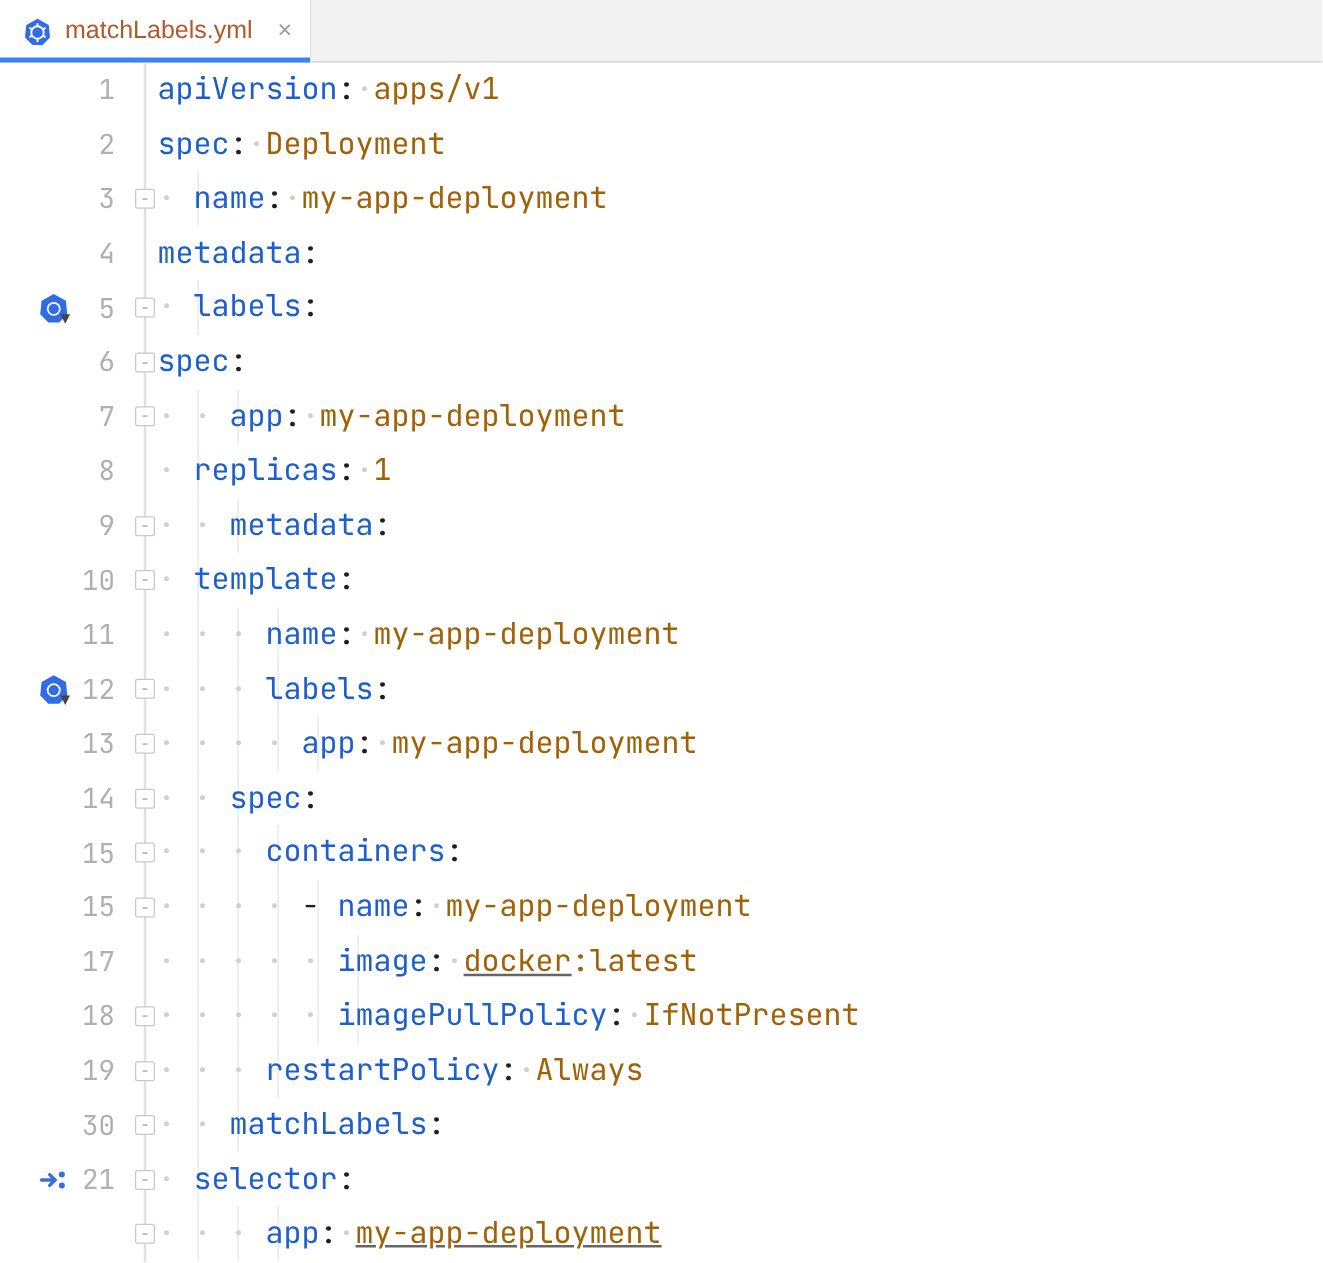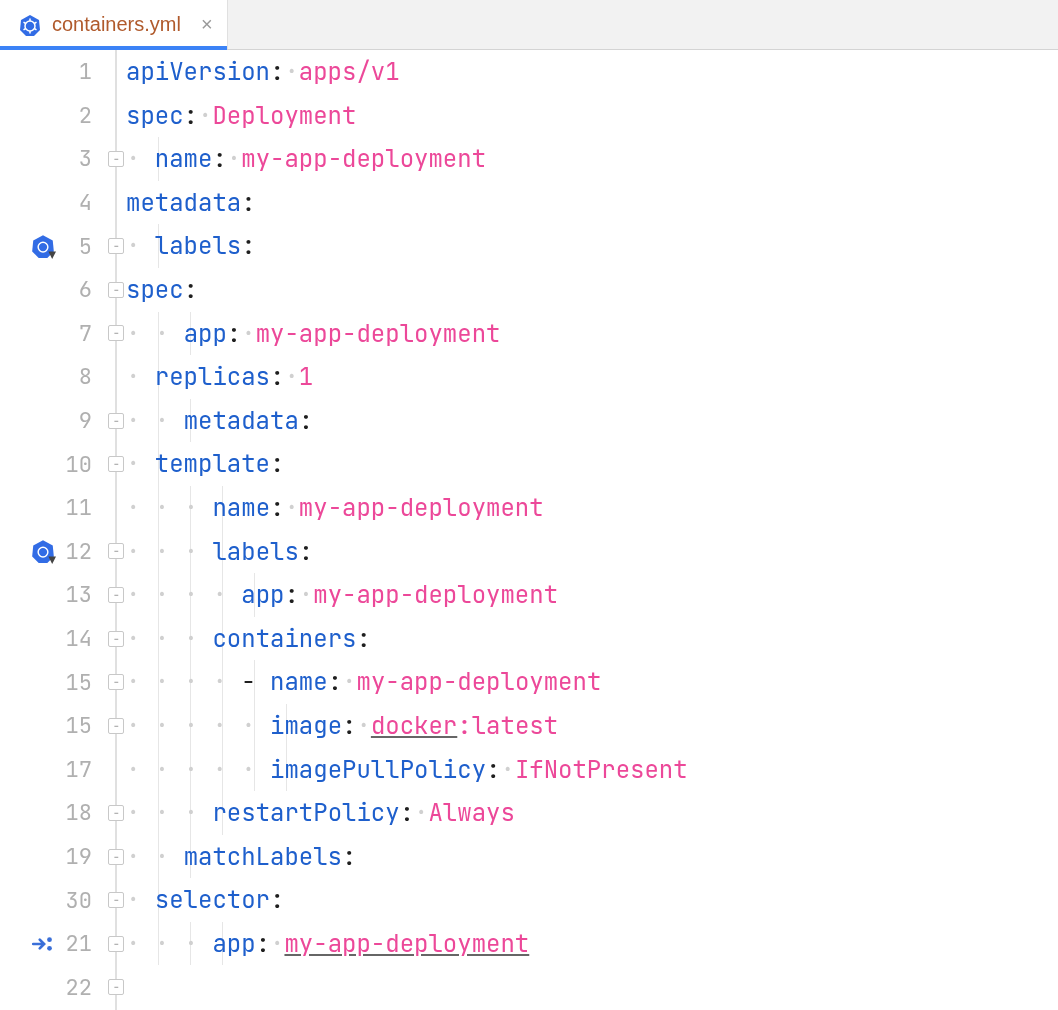--- a/index.html
+++ b/index.html
@@ -102,21 +102,21 @@
   line-height: 43.6px;
   position: relative;
   padding-top: 0;
 }
 .cline {
   height: 43.6px;
   white-space: pre;
   position: relative;
 }
 .key { color: #1e5fcc; }
-.val { color: #ec4899; }
+.val { color: #a16207; }
 .punct { color: #1f1f1f; }
 .dot { color: #d0d0d0; }
 .under { text-decoration: underline; text-decoration-color: #666; }
 .indent-guide {
   position: absolute;
   top: 0; bottom: 0;
   width: 1px;
   background: #e6e6e6;
 }
 </style>
@@ -132,21 +132,21 @@
           <g stroke="#fff" stroke-width="1.5">
             <line x1="12" y1="8" x2="12" y2="5.5"></line>
             <line x1="16.3" y1="10.5" x2="18.5" y2="9.2"></line>
             <line x1="16.3" y1="15.5" x2="18.5" y2="16.8"></line>
             <line x1="12" y1="18" x2="12" y2="20.5"></line>
             <line x1="7.7" y1="15.5" x2="5.5" y2="16.8"></line>
             <line x1="7.7" y1="10.5" x2="5.5" y2="9.2"></line>
           </g>
         </svg>
     </span>
-    <span class="tab-label">containers.yml</span>
+    <span class="tab-label">matchLabels.yml</span>
     <span class="tab-close">×</span>
   </div>
 </div>
 
 <div class="editor">
   <div class="gutter" id="gutter">
       <div class="gline">
         <span class="num">1</span>
       </div>
       <div class="gline">
@@ -222,23 +222,20 @@
       </div>
       <div class="gline">
         <span class="gicon">
           <svg viewBox="0 0 24 24">
             <path d="M3 12 L12 12 M9 8 L13 12 L9 16" stroke="#3a6fd8" stroke-width="2.5" fill="none" stroke-linecap="round"></path>
             <circle cx="18" cy="8" r="2.2" fill="#3a6fd8"></circle>
             <circle cx="18" cy="16" r="2.2" fill="#3a6fd8"></circle>
           </svg>
         </span>
         <span class="num">21</span>
-      </div>
-      <div class="gline">
-        <span class="num">22</span>
       </div>
     </div>
   <div class="foldcol" id="foldcol">
     <div class="fold-vline"></div>
   <div class="fold-toggle" style="top: 101px;">−</div>
       <div class="fold-toggle" style="top: 188.2px;">−</div>
       <div class="fold-toggle" style="top: 231.8px;">−</div>
       <div class="fold-toggle" style="top: 275.4px;">−</div>
       <div class="fold-toggle" style="top: 362.6px;">−</div>
       <div class="fold-toggle" style="top: 406.2px;">−</div>
@@ -260,20 +257,21 @@
       <div class="cline"><span style="position: relative; z-index: 1;"><span class="key">metadata</span><span class="punct">:</span></span></div>
       <div class="cline"><span class="indent-guide" style="left: 32px;"></span><span style="position: relative; z-index: 1;"><span class="dot">·&nbsp;</span><span class="key">labels</span><span class="punct">:</span></span></div>
       <div class="cline"><span style="position: relative; z-index: 1;"><span class="key">spec</span><span class="punct">:</span></span></div>
       <div class="cline"><span class="indent-guide" style="left: 32px;"></span><span class="indent-guide" style="left: 64px;"></span><span style="position: relative; z-index: 1;"><span class="dot">·&nbsp;</span><span class="dot">·&nbsp;</span><span class="key">app</span><span class="punct">:</span><span class="dot">·</span><span class="val">my-app-deployment</span></span></div>
       <div class="cline"><span class="indent-guide" style="left: 32px;"></span><span style="position: relative; z-index: 1;"><span class="dot">·&nbsp;</span><span class="key">replicas</span><span class="punct">:</span><span class="dot">·</span><span class="val">1</span></span></div>
       <div class="cline"><span class="indent-guide" style="left: 32px;"></span><span class="indent-guide" style="left: 64px;"></span><span style="position: relative; z-index: 1;"><span class="dot">·&nbsp;</span><span class="dot">·&nbsp;</span><span class="key">metadata</span><span class="punct">:</span></span></div>
       <div class="cline"><span class="indent-guide" style="left: 32px;"></span><span style="position: relative; z-index: 1;"><span class="dot">·&nbsp;</span><span class="key">template</span><span class="punct">:</span></span></div>
       <div class="cline"><span class="indent-guide" style="left: 32px;"></span><span class="indent-guide" style="left: 64px;"></span><span class="indent-guide" style="left: 96px;"></span><span style="position: relative; z-index: 1;"><span class="dot">·&nbsp;</span><span class="dot">·&nbsp;</span><span class="dot">·&nbsp;</span><span class="key">name</span><span class="punct">:</span><span class="dot">·</span><span class="val">my-app-deployment</span></span></div>
       <div class="cline"><span class="indent-guide" style="left: 32px;"></span><span class="indent-guide" style="left: 64px;"></span><span class="indent-guide" style="left: 96px;"></span><span style="position: relative; z-index: 1;"><span class="dot">·&nbsp;</span><span class="dot">·&nbsp;</span><span class="dot">·&nbsp;</span><span class="key">labels</span><span class="punct">:</span></span></div>
       <div class="cline"><span class="indent-guide" style="left: 32px;"></span><span class="indent-guide" style="left: 64px;"></span><span class="indent-guide" style="left: 96px;"></span><span class="indent-guide" style="left: 128px;"></span><span style="position: relative; z-index: 1;"><span class="dot">·&nbsp;</span><span class="dot">·&nbsp;</span><span class="dot">·&nbsp;</span><span class="dot">·&nbsp;</span><span class="key">app</span><span class="punct">:</span><span class="dot">·</span><span class="val">my-app-deployment</span></span></div>
+      <div class="cline"><span class="indent-guide" style="left: 32px;"></span><span class="indent-guide" style="left: 64px;"></span><span style="position: relative; z-index: 1;"><span class="dot">·&nbsp;</span><span class="dot">·&nbsp;</span><span class="key">spec</span><span class="punct">:</span></span></div>
       <div class="cline"><span class="indent-guide" style="left: 32px;"></span><span class="indent-guide" style="left: 64px;"></span><span class="indent-guide" style="left: 96px;"></span><span style="position: relative; z-index: 1;"><span class="dot">·&nbsp;</span><span class="dot">·&nbsp;</span><span class="dot">·&nbsp;</span><span class="key">containers</span><span class="punct">:</span></span></div>
       <div class="cline"><span class="indent-guide" style="left: 32px;"></span><span class="indent-guide" style="left: 64px;"></span><span class="indent-guide" style="left: 96px;"></span><span class="indent-guide" style="left: 128px;"></span><span style="position: relative; z-index: 1;"><span class="dot">·&nbsp;</span><span class="dot">·&nbsp;</span><span class="dot">·&nbsp;</span><span class="dot">·&nbsp;</span><span class="punct">-&nbsp;</span><span class="key">name</span><span class="punct">:</span><span class="dot">·</span><span class="val">my-app-deployment</span></span></div>
       <div class="cline"><span class="indent-guide" style="left: 32px;"></span><span class="indent-guide" style="left: 64px;"></span><span class="indent-guide" style="left: 96px;"></span><span class="indent-guide" style="left: 128px;"></span><span class="indent-guide" style="left: 160px;"></span><span style="position: relative; z-index: 1;"><span class="dot">·&nbsp;</span><span class="dot">·&nbsp;</span><span class="dot">·&nbsp;</span><span class="dot">·&nbsp;</span><span class="dot">·&nbsp;</span><span class="key">image</span><span class="punct">:</span><span class="dot">·</span><span class="val under">docker</span><span class="val">:latest</span></span></div>
       <div class="cline"><span class="indent-guide" style="left: 32px;"></span><span class="indent-guide" style="left: 64px;"></span><span class="indent-guide" style="left: 96px;"></span><span class="indent-guide" style="left: 128px;"></span><span class="indent-guide" style="left: 160px;"></span><span style="position: relative; z-index: 1;"><span class="dot">·&nbsp;</span><span class="dot">·&nbsp;</span><span class="dot">·&nbsp;</span><span class="dot">·&nbsp;</span><span class="dot">·&nbsp;</span><span class="key">imagePullPolicy</span><span class="punct">:</span><span class="dot">·</span><span class="val">IfNotPresent</span></span></div>
       <div class="cline"><span class="indent-guide" style="left: 32px;"></span><span class="indent-guide" style="left: 64px;"></span><span class="indent-guide" style="left: 96px;"></span><span style="position: relative; z-index: 1;"><span class="dot">·&nbsp;</span><span class="dot">·&nbsp;</span><span class="dot">·&nbsp;</span><span class="key">restartPolicy</span><span class="punct">:</span><span class="dot">·</span><span class="val">Always</span></span></div>
       <div class="cline"><span class="indent-guide" style="left: 32px;"></span><span class="indent-guide" style="left: 64px;"></span><span style="position: relative; z-index: 1;"><span class="dot">·&nbsp;</span><span class="dot">·&nbsp;</span><span class="key">matchLabels</span><span class="punct">:</span></span></div>
       <div class="cline"><span class="indent-guide" style="left: 32px;"></span><span style="position: relative; z-index: 1;"><span class="dot">·&nbsp;</span><span class="key">selector</span><span class="punct">:</span></span></div>
       <div class="cline"><span class="indent-guide" style="left: 32px;"></span><span class="indent-guide" style="left: 64px;"></span><span class="indent-guide" style="left: 96px;"></span><span style="position: relative; z-index: 1;"><span class="dot">·&nbsp;</span><span class="dot">·&nbsp;</span><span class="dot">·&nbsp;</span><span class="key">app</span><span class="punct">:</span><span class="dot">·</span><span class="val under">my-app-deployment</span></span></div>
     </div>
 </div>

